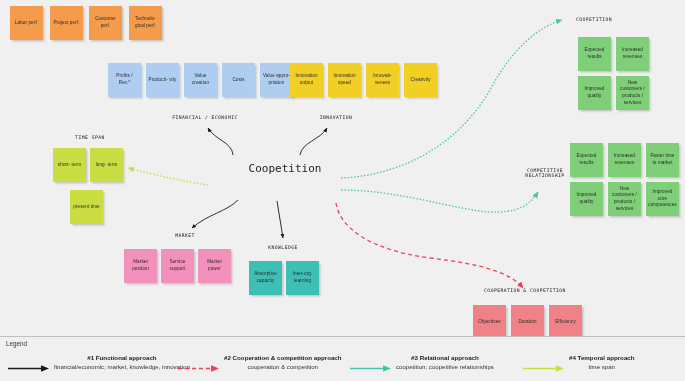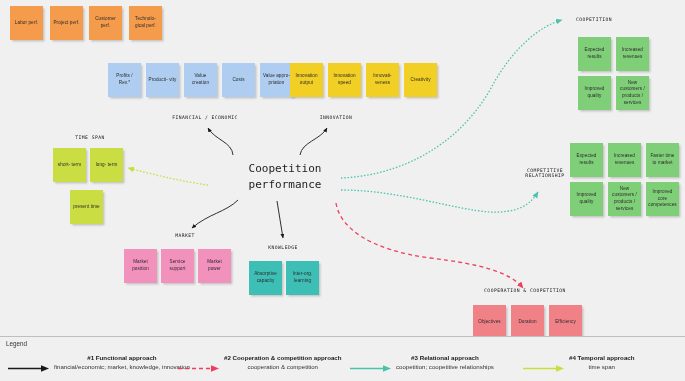--- a/index.html
+++ b/index.html
@@ -105,21 +105,20 @@
 
     <path d="M341,178 C395,176 455,150 490,90 C512,48 540,26 562,20" fill="none" stroke="#49c3aa" stroke-width="1.3" stroke-dasharray="1.5 1.8" marker-end="url(#ar-teal)"></path>
 
     <path d="M341,190 C400,190 455,210 490,212 C518,213 530,205 538,192" fill="none" stroke="#49c3aa" stroke-width="1.3" stroke-dasharray="1.5 1.8" marker-end="url(#ar-teal)"></path>
 
     <path d="M336,203 C340,228 370,250 430,258 C480,264 510,272 523,288" fill="none" stroke="#ef3e5c" stroke-width="1.3" stroke-dasharray="4 3.2" marker-end="url(#ar-red)"></path>
   </svg>
 
   <div class="center-title" style="left:225px;top:161px;width:120px;">
     <div>Coopetition</div>
-    <div>performance</div>
   </div>
 
   <div class="note orange" style="left:10px;top:6px;width:33px;height:34px;">
     <span>Labor perf.</span>
   </div>
   <div class="note orange" style="left:50px;top:6px;width:33px;height:34px;">
     <span>Project perf.</span>
   </div>
   <div class="note orange" style="left:89px;top:6px;width:33px;height:34px;">
     <span>Customer perf.</span>

